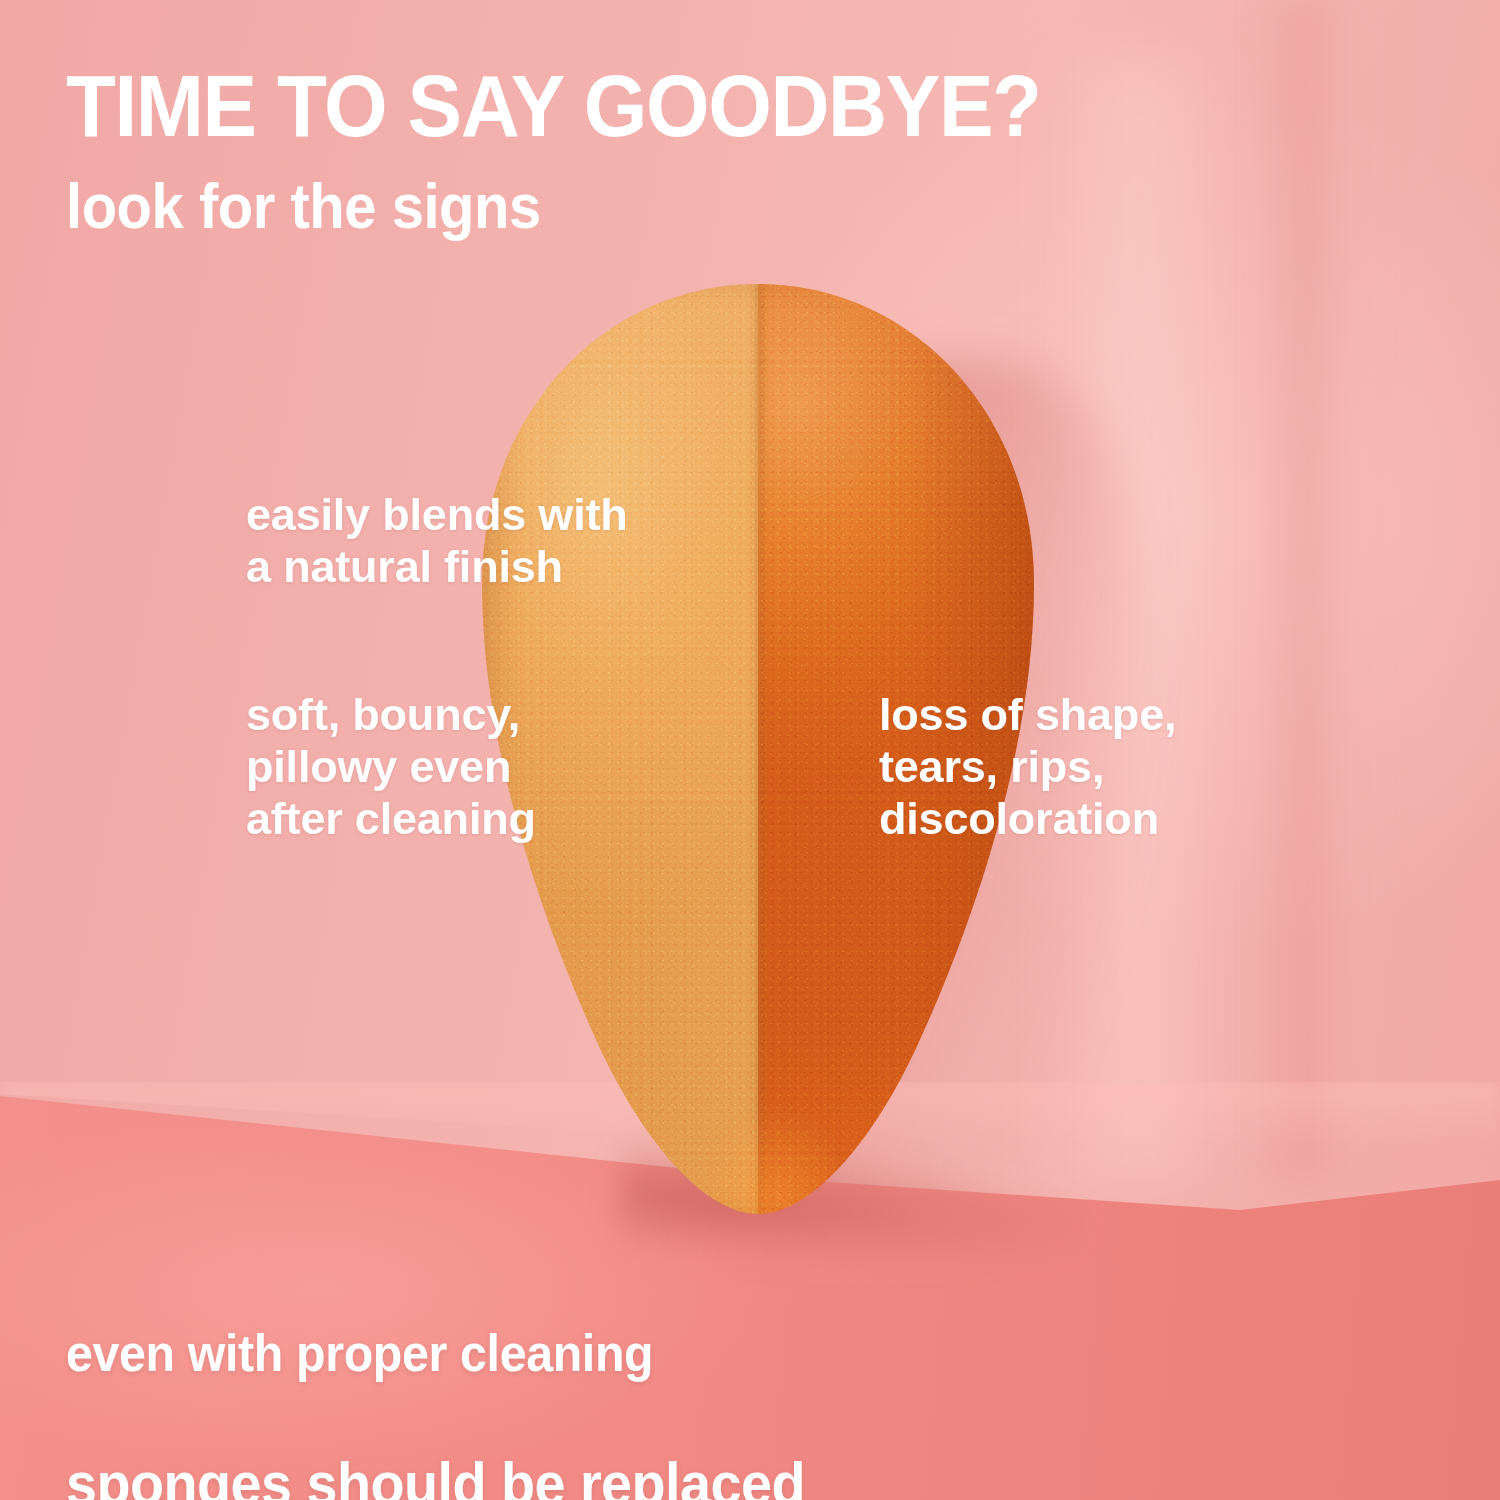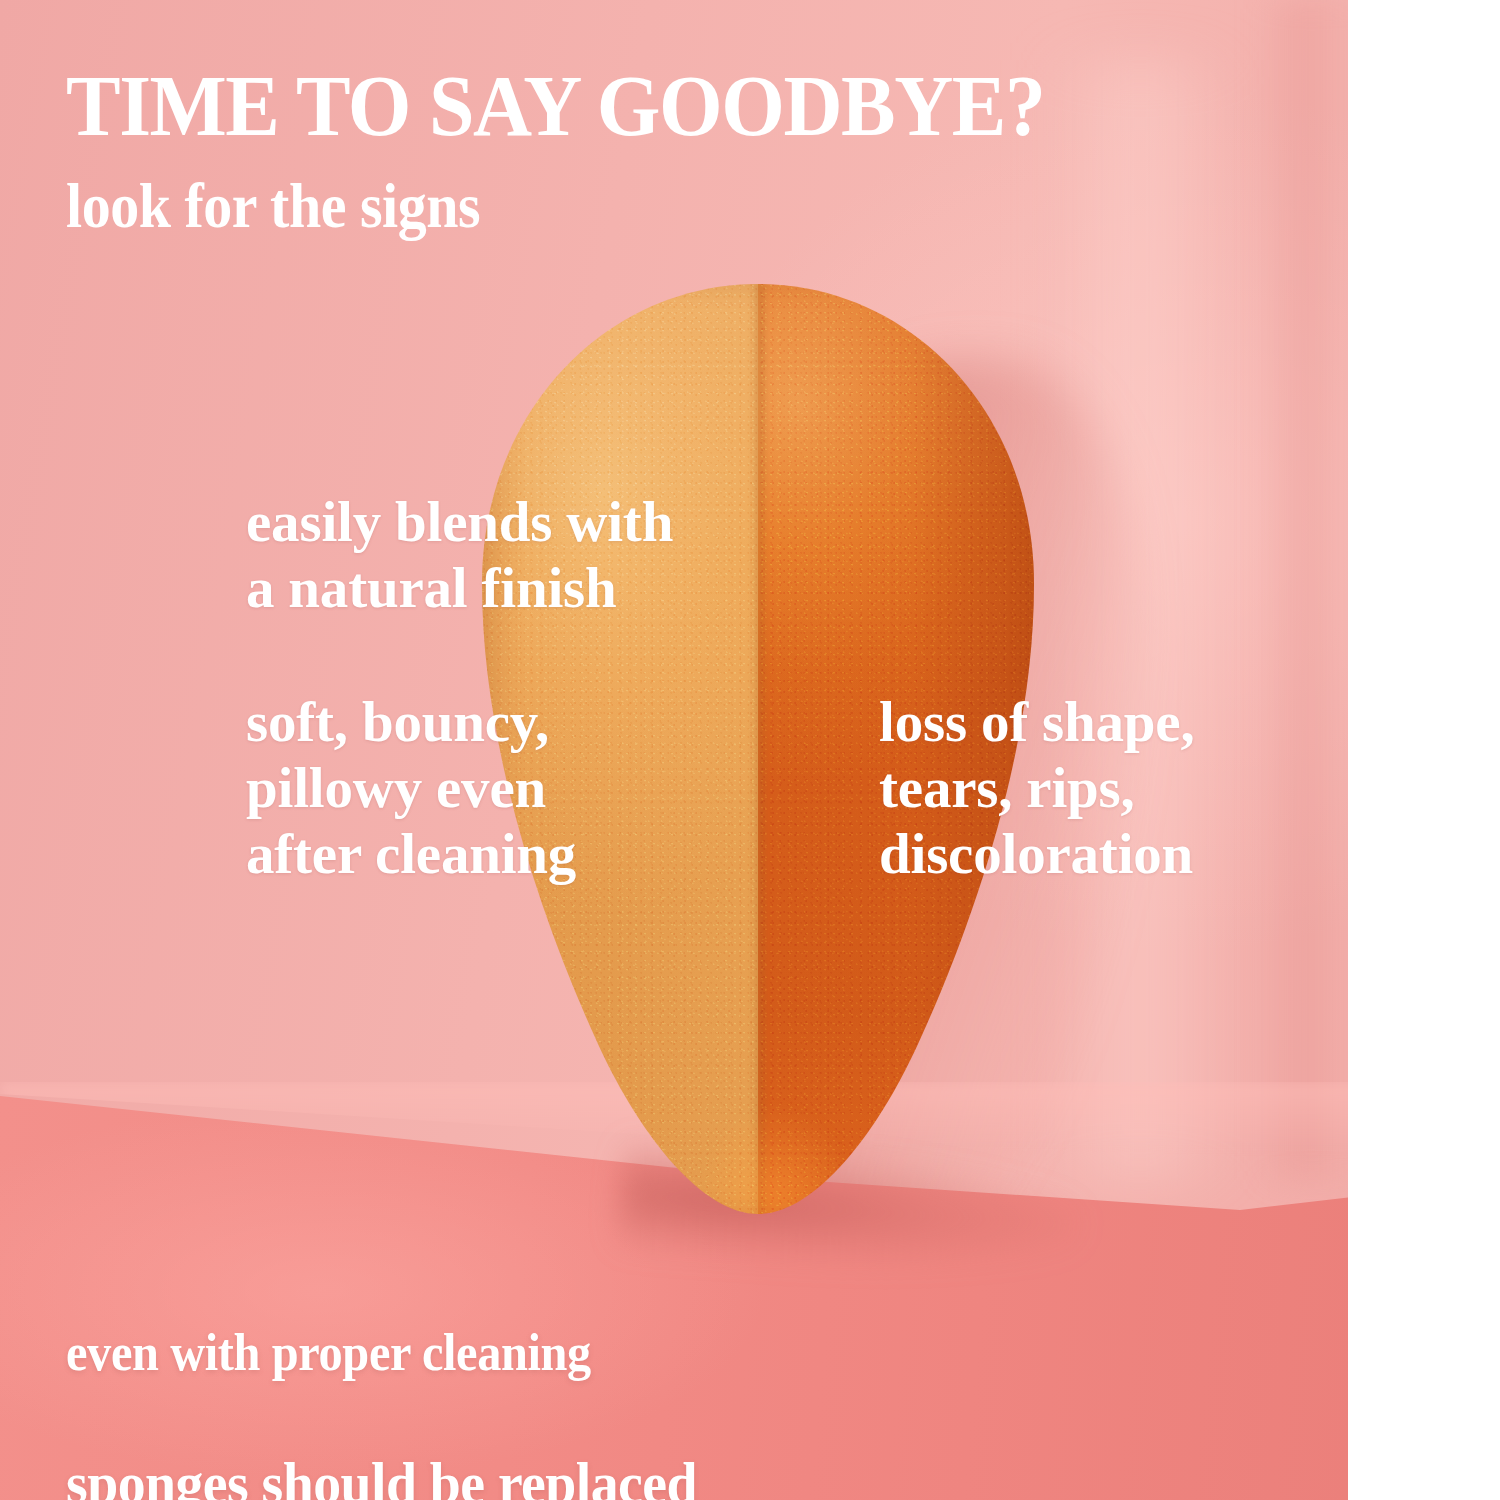--- a/index.html
+++ b/index.html
@@ -2,24 +2,24 @@
 <html><head>
 <meta charset="utf-8">
 <style>
   html, body {
     margin: 0;
     padding: 0;
     background: #ffffff;
   }
   #stage {
     position: relative;
-    width: 1348px;
+    width: 1500px;
     height: 1500px;
     overflow: hidden;
-    font-family: Liberation Serif, serif;
+    font-family: Liberation Sans, sans-serif;
     background: #000000;
     -webkit-font-smoothing: antialiased;
   }
 
   
   .wall {
     position: absolute;
     left: 0; top: 0;
     width: 1500px;
     height: 1230px;
@@ -182,21 +182,21 @@
     left: 66px; top: 175px;
     font-size: 63px;
     font-weight: 700;
     letter-spacing: -0.5px;
     line-height: 1.0;
     transform: scaleX(0.92);
     transform-origin: left top;
   }
 
   .callout {
-    font-size: 57px;
+    font-size: 45px;
     font-weight: 600;
     line-height: 1.16;
     letter-spacing: -0.2px;
     text-shadow: 0 1px 3px rgba(150,70,70,0.18);
   }
   #callout-blend  { left: 246px; top: 489px; }
   #callout-soft   { left: 246px; top: 689px; }
   #callout-loss   { left: 879px; top: 689px; }
   #callout-bounce { left: 879px; top: 945px; }
 

